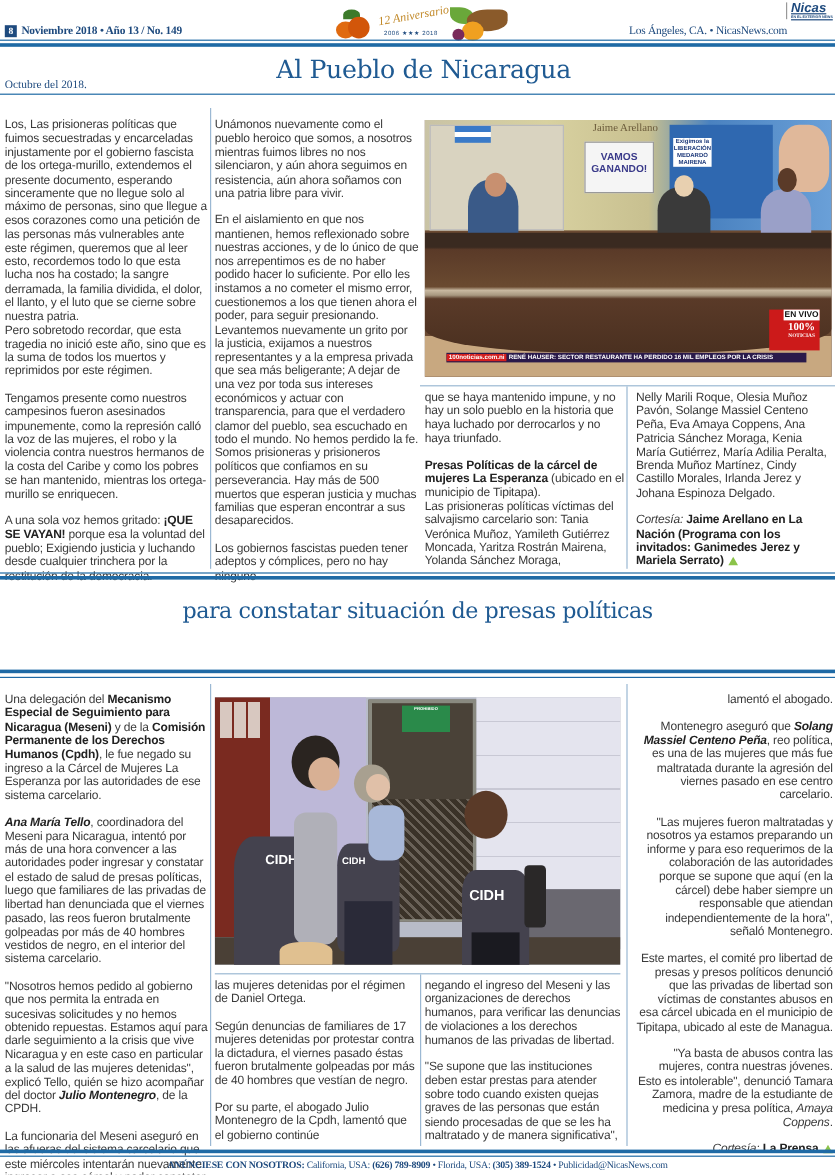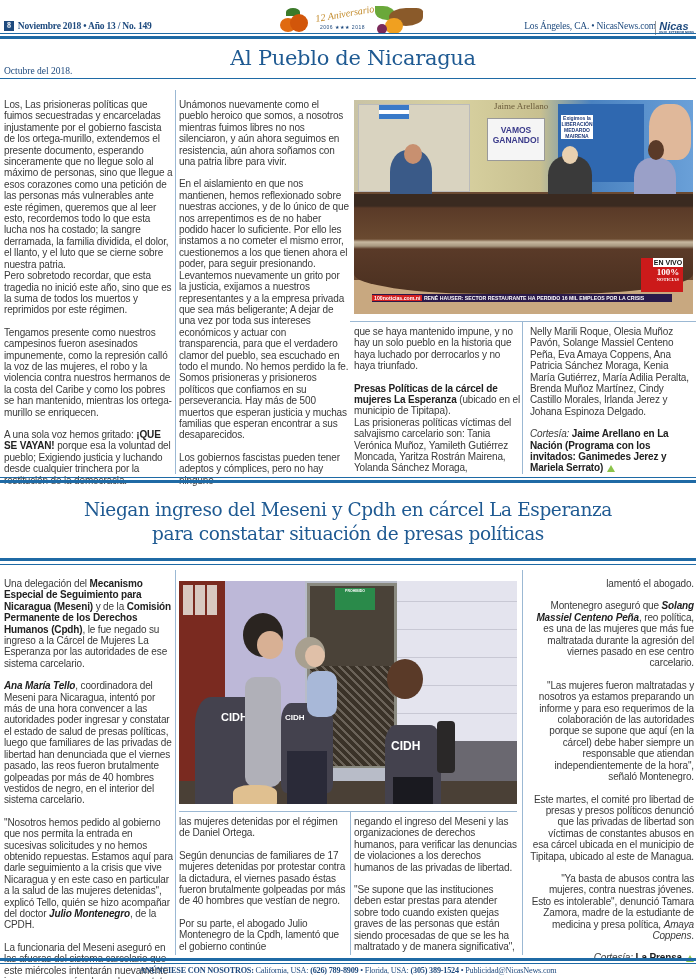--- a/index.html
+++ b/index.html
@@ -6,21 +6,21 @@
   html, body { width: 696px; height: 979px; background: #ffffff; overflow: hidden; }
   body { font-family: "Liberation Sans", sans-serif; color: #333; position: relative; }
 
   .page { position: relative; width: 696px; height: 979px; }
 
   
   .masthead { position: absolute; left: 0; top: 0; width: 696px; height: 38px; }
   .mh-left { position: absolute; left: 4px; top: 21px; font-family: "Liberation Serif", serif; font-weight: bold; font-size: 9.5px; color: #1e4a7e; display: flex; align-items: center; gap: 4px; letter-spacing: -0.2px; }
   .page-num { background: #1e4a7e; color: #fff; font-size: 8px; padding: 0 3px; line-height: 10px; }
   .mh-right { position: absolute; right: 40px; top: 21px; font-family: "Liberation Serif", serif; font-size: 9.5px; color: #1e4a7e; letter-spacing: -0.2px; }
-  .mh-logo { position: absolute; right: 2px; top: 21px; font-family: "Liberation Sans", sans-serif; font-weight: bold; font-style: italic; font-size: 11px; color: #1e4a7e; border-left: 1px solid #999; padding-left: 3px; line-height: 11px; }
+  .mh-logo { position: absolute; right: 2px; top: 2px; font-family: "Liberation Sans", sans-serif; font-weight: bold; font-style: italic; font-size: 11px; color: #1e4a7e; border-left: 1px solid #999; padding-left: 3px; line-height: 11px; text-decoration: underline; }
   .mh-logo small { display:block; font-size: 3px; font-style: normal; line-height: 3px; }
   .anniv { position: absolute; left: 275px; top: 2px; width: 150px; height: 34px; }
   .pumpkin { position: absolute; left: 3px; top: 6px; width: 32px; height: 24px; }
   .pumpkin .p1 { position: absolute; left: 2px; top: 10px; width: 16px; height: 14px; background: #e06a10; border-radius: 50%; }
   .pumpkin .p2 { position: absolute; left: 12px; top: 6px; width: 18px; height: 18px; background: #d2560a; border-radius: 50%; }
   .pumpkin .leaf { position: absolute; left: 8px; top: 0; width: 14px; height: 8px; background: #3c7a2a; border-radius: 50% 50% 0 0; }
   .anniv-text { position: absolute; left: 40px; top: 6px; font-family: "Liberation Serif", serif; font-style: italic; color: #c28a2a; font-size: 10px; transform: rotate(-10deg); }
   .anniv-stars { position: absolute; left: 45px; top: 22px; font-size: 5px; color: #1e4a7e; letter-spacing: 0.5px; }
   .cornucopia { position: absolute; left: 100px; top: 4px; width: 48px; height: 30px; }
   .cornucopia .horn { position: absolute; left: 14px; top: 2px; width: 34px; height: 18px; background: #8a5a2a; border-radius: 50% 20% 50% 50%; }
@@ -183,21 +183,20 @@
 
   <div class="col" style="left:530px; top:326px; width:164px;">
     <p>Nelly Marili Roque, Olesia Muñoz Pavón, Solange Massiel Centeno Peña, Eva Amaya Coppens, Ana Patricia Sánchez Moraga, Kenia María Gutiérrez, María Adilia Peralta, Brenda Muñoz Martínez, Cindy Castillo Morales, Irlanda Jerez y Johana Espinoza Delgado.</p>
     <p><i>Cortesía:</i><b> Jaime Arellano en La Nación (Programa con los invitados: Ganimedes Jerez y Mariela Serrato)</b><span class="tri"></span></p>
   </div>
 
   <div class="rule-thin" style="top:477px;"></div>
   <div class="rule-thick" style="top:480px;"></div>
 
   <div class="a2-title">
-    <div>Niegan ingreso del Meseni y Cpdh en cárcel La Esperanza</div>
     <div>para constatar situación de presas políticas</div>
   </div>
   <div class="rule-thick" style="top:558px;"></div>
   <div class="rule-thin" style="top:564px;"></div>
 
   <div class="col" style="left:4px; top:578px; width:169px;">
     <p><span>Una delegación del </span><b>Mecanismo Especial de Seguimiento para Nicaragua (Meseni)</b><span> y de la </span><b>Comisión Permanente de los Derechos Humanos (Cpdh)</b><span>, le fue negado su ingreso a la Cárcel de Mujeres La Esperanza por las autoridades de ese sistema carcelario.</span></p>
     <p><span class="bi">Ana María Tello</span><span>, coordinadora del Meseni para Nicaragua, intentó por más de una hora convencer a las autoridades poder ingresar y constatar el estado de salud de presas políticas, luego que familiares de las privadas de libertad han denunciada que el viernes pasado, las reos fueron brutalmente golpeadas por más de 40 hombres vestidos de negro, en el interior del sistema carcelario.</span></p>
     <p><span>"Nosotros hemos pedido al gobierno que nos permita la entrada en sucesivas solicitudes y no hemos obtenido repuestas. Estamos aquí para darle seguimiento a la crisis que vive Nicaragua y en este caso en particular a la salud de las mujeres detenidas", explicó Tello, quién se hizo acompañar del doctor </span><span class="bi">Julio Montenegro</span><span>, de la CPDH.</span></p>
     <p>La funcionaria del Meseni aseguró en las afueras del sistema carcelario que este miércoles intentarán nuevamente ingresar a esa cárcel y poder constatar la situación de</p>

